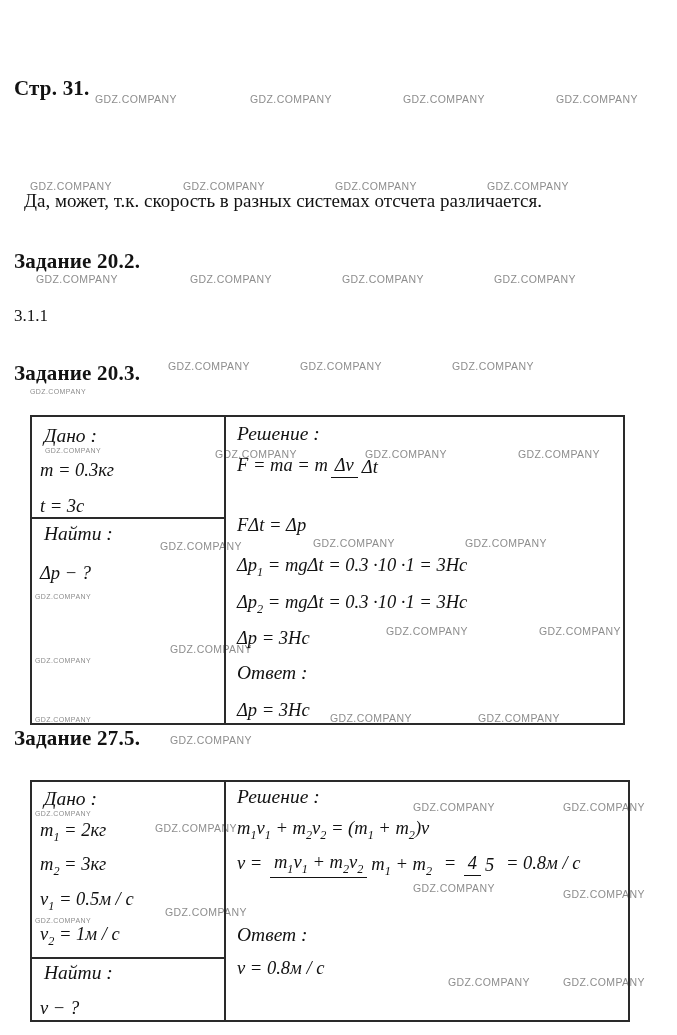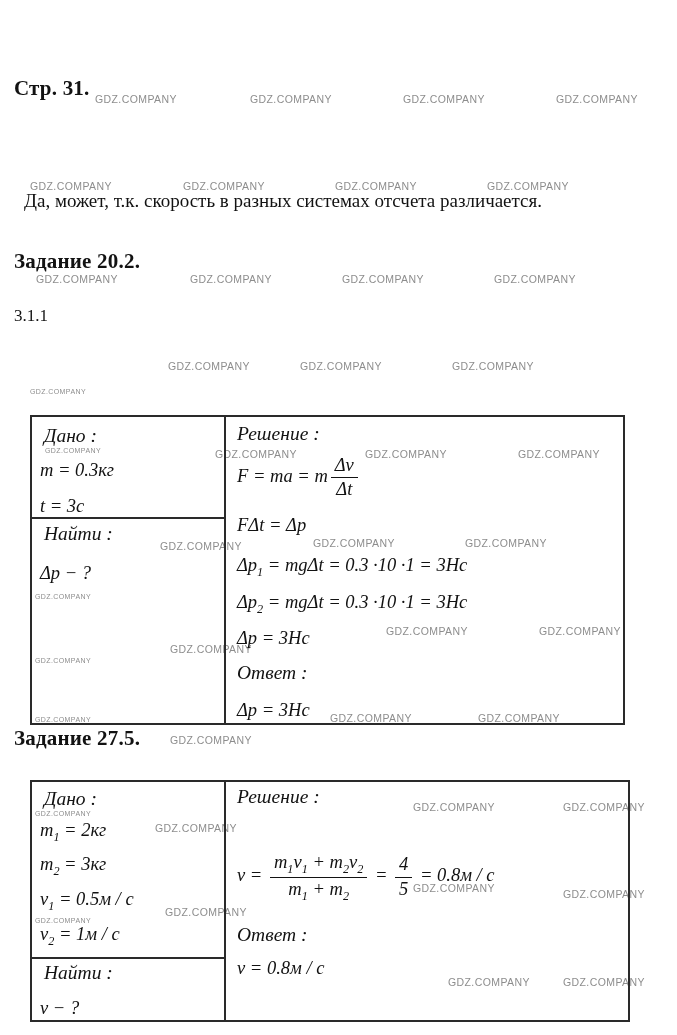--- a/index.html
+++ b/index.html
@@ -15,21 +15,21 @@
   .math { font-style:italic; font-size:18.5px; white-space:nowrap; }
   .table { position:absolute; border:2px solid #2a2a2a; background:transparent; }
   .vline { position:absolute; top:0; bottom:0; width:2px; background:#2a2a2a; }
   .hline { position:absolute; height:2px; background:#2a2a2a; }
   .cell-item { position:absolute; }
   .wm {
     position:absolute; color:#8d8d8d; font-family:"Liberation Sans", sans-serif;
     font-size:10.5px; letter-spacing:0.4px; white-space:nowrap;
   }
   .frac {
-    display:inline-flex; flex-direction:column; align-items:center;
+    display:inline-flex; flex-direction:row; align-items:center;
     vertical-align:middle; margin:0 3px; text-align:center; line-height:1.15;
   }
   .frac .num { display:block; padding:0 4px 1px; border-bottom:1.5px solid #121212; }
   .frac .den { display:block; padding:1px 4px 0; }
   .sub { font-size:0.66em; vertical-align:sub; }
 </style>
 </head>
 <body>
 
 <div class="page">
@@ -79,20 +79,21 @@
       <span class="wm" style="left: 563px; top: 976px;">GDZ.COMPANY</span>
     </div>
 
   <div class="heading" style="left:14px; top:76px;">Стр. 31.</div>
 
   <div class="body-text" style="left:14px; top:190px;margin-left:10px;">Да, может, т.к. скорость в разных системах отсчета различается.</div>
 
   <div class="heading" style="left:14px; top:249px;">Задание 20.2.</div>
   <div class="body-text small-text" style="left:14px; top:306px;">3.1.1</div>
 
+  <div class="heading" style="left:14px; top:361px;">Задание 20.3.</div>
 
   <div class="table" style="left:30px; top:415px; width:595px; height:310px;">
     <div class="vline" style="left:192px;"></div>
     <div class="hline" style="left:0; top:100px; width:192px;"></div>
 
     <div class="cell-item label" style="left:12px; top:8px;">Дано :</div>
     <div class="cell-item math" style="left:8px; top:43px;">m = 0.3кг</div>
     <div class="cell-item math" style="left:8px; top:79px;">t = 3с</div>
     <div class="cell-item label" style="left:12px; top:106px;">Найти :</div>
     <div class="cell-item math" style="left:8px; top:146px;">Δp − ?</div>
@@ -118,20 +119,21 @@
 
     <div class="cell-item label" style="left:12px; top:6px;">Дано :</div>
     <div class="cell-item math" style="left:8px; top:38px;">m<span class="sub">1</span> = 2кг</div>
     <div class="cell-item math" style="left:8px; top:72px;">m<span class="sub">2</span> = 3кг</div>
     <div class="cell-item math" style="left:8px; top:107px;">v<span class="sub">1</span> = 0.5м / с</div>
     <div class="cell-item math" style="left:8px; top:142px;">v<span class="sub">2</span> = 1м / с</div>
     <div class="cell-item label" style="left:12px; top:180px;">Найти :</div>
     <div class="cell-item math" style="left:8px; top:216px;">v − ?</div>
 
     <div class="cell-item label" style="left:205px; top:4px;">Решение :</div>
+    <div class="cell-item math" style="left:205px; top:36px;">m<span class="sub">1</span>v<span class="sub">1</span> + m<span class="sub">2</span>v<span class="sub">2</span> = (m<span class="sub">1</span> + m<span class="sub">2</span>)v</div>
     <div class="cell-item math" style="left:205px; top:70px;">v = <span class="frac">
           <span class="num">m<span class="sub">1</span>v<span class="sub">1</span> + m<span class="sub">2</span>v<span class="sub">2</span></span>
           <span class="den">m<span class="sub">1</span> + m<span class="sub">2</span></span>
         </span> = <span class="frac">
           <span class="num">4</span>
           <span class="den">5</span>
         </span> = 0.8м / с</div>
     <div class="cell-item label" style="left:205px; top:142px;">Ответ :</div>
     <div class="cell-item math" style="left:205px; top:176px;">v = 0.8м / с</div>
   </div>

